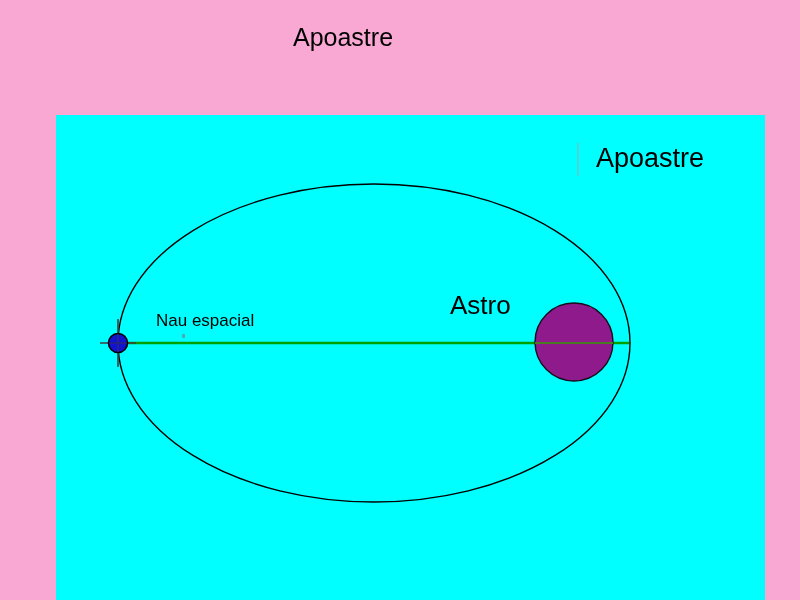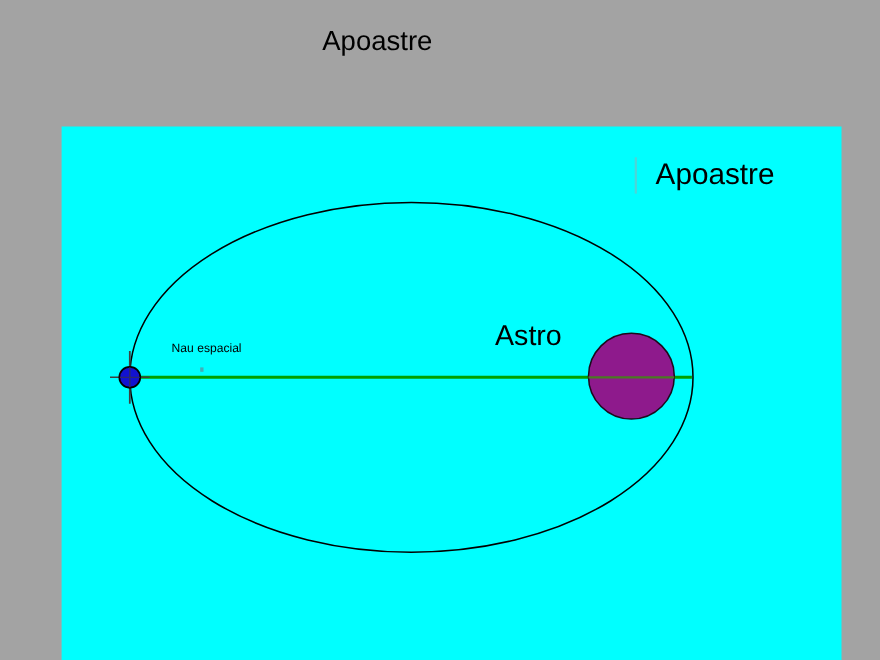--- a/index.html
+++ b/index.html
@@ -5,21 +5,21 @@
 <style>
   html, body {
     margin: 0;
     padding: 0;
     background: #ffffff;
   }
   #slide {
     position: relative;
     width: 800px;
     height: 600px;
-    background: #a3a3a3;
+    background: #f9a8d4;
     overflow: hidden;
     font-family: "Liberation Sans", sans-serif;
   }
   
   #slide-title {
     position: absolute;
     left: 0;
     top: 22px;
     width: 800px;
     text-align: center;
@@ -70,21 +70,21 @@
     opacity: 0.55;
   }
   #astro-label {
     left: 394px;
     top: 177px;
     font-size: 26px;
   }
   #nau-label {
     left: 100px;
     top: 197px;
-    font-size: 11px;
+    font-size: 17px;
   }
   #nau-tick {
     position: absolute;
     left: 126px;
     top: 219px;
     width: 3px;
     height: 4px;
     background: #5f8c9a;
     opacity: 0.7;
   }

